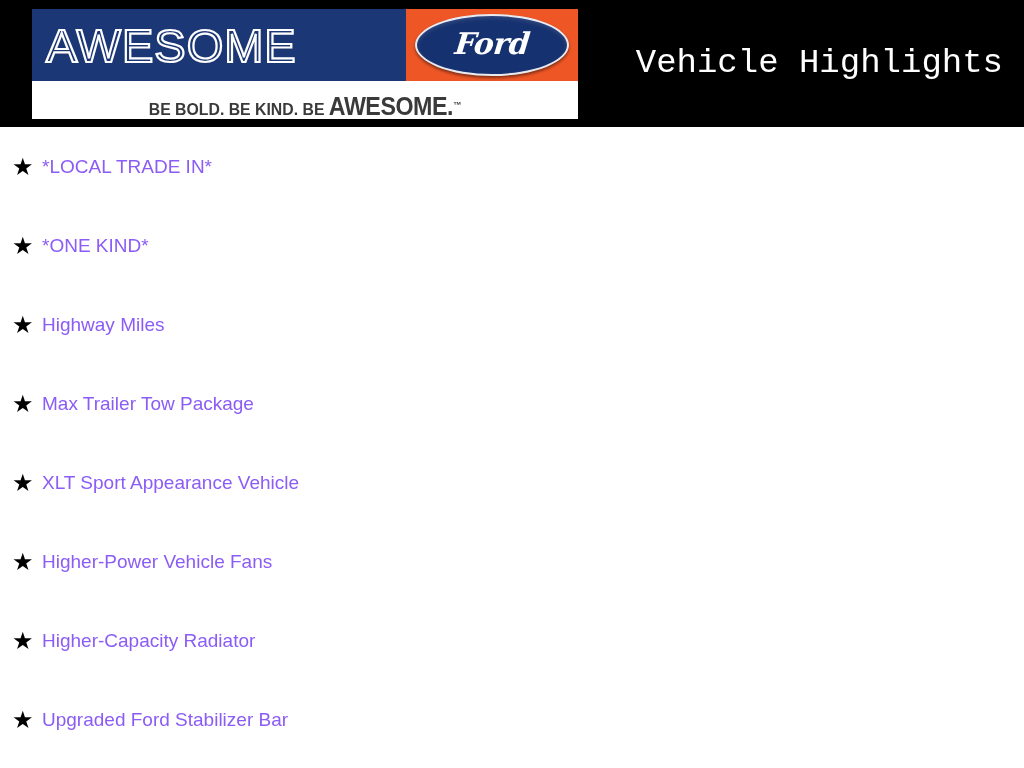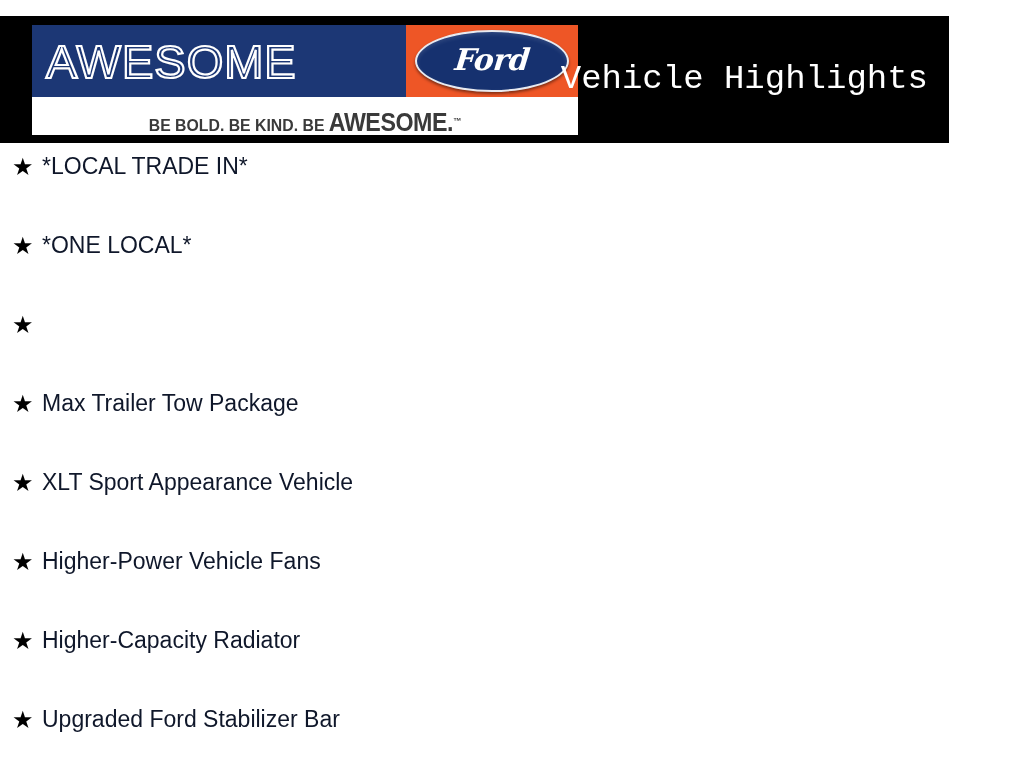--- a/index.html
+++ b/index.html
@@ -13,24 +13,23 @@
     background: #ffffff;
     font-family: "Liberation Sans", sans-serif;
     overflow: hidden;
   }
 
   
   #header-bar {
     position: absolute;
     left: 0;
     top: 0;
-    width: 949px;
+    width: 1024px;
     height: 127px;
     background: #000000;
-    margin-top: 16px;
   }
 
   #dealer-logo {
     position: absolute;
     left: 32px;
     top: 9px;
     width: 546px;
     height: 110px;
     background: #ffffff;
     overflow: hidden;
@@ -172,23 +171,23 @@
     font-size: 24px;
     color: #000000;
     line-height: 1;
     width: 30px;
     flex: 0 0 30px;
     text-align: left;
   }
 
   .highlight-label {
     font-family: "Liberation Sans", sans-serif;
-    font-size: 23px;
+    font-size: 19px;
     font-weight: 400;
-    color: #0f172a;
+    color: #8b5cf6;
     line-height: 1;
     white-space: nowrap;
   }
 </style>
 </head>
 <body>
 
 <div id="header-bar">
 
   <div id="dealer-logo">
@@ -221,25 +220,26 @@
 
 <ul id="highlights-list">
 
   <li class="highlight-item">
     <span class="highlight-bullet">★</span>
     <span class="highlight-label">*LOCAL TRADE IN*</span>
   </li>
 
   <li class="highlight-item">
     <span class="highlight-bullet">★</span>
-    <span class="highlight-label">*ONE LOCAL*</span>
-  </li>
-
-  <li class="highlight-item">
-    <span class="highlight-bullet">★</span>
+    <span class="highlight-label">*ONE KIND*</span>
+  </li>
+
+  <li class="highlight-item">
+    <span class="highlight-bullet">★</span>
+    <span class="highlight-label">Highway Miles</span>
   </li>
 
   <li class="highlight-item">
     <span class="highlight-bullet">★</span>
     <span class="highlight-label">Max Trailer Tow Package</span>
   </li>
 
   <li class="highlight-item">
     <span class="highlight-bullet">★</span>
     <span class="highlight-label">XLT Sport Appearance Vehicle</span>

